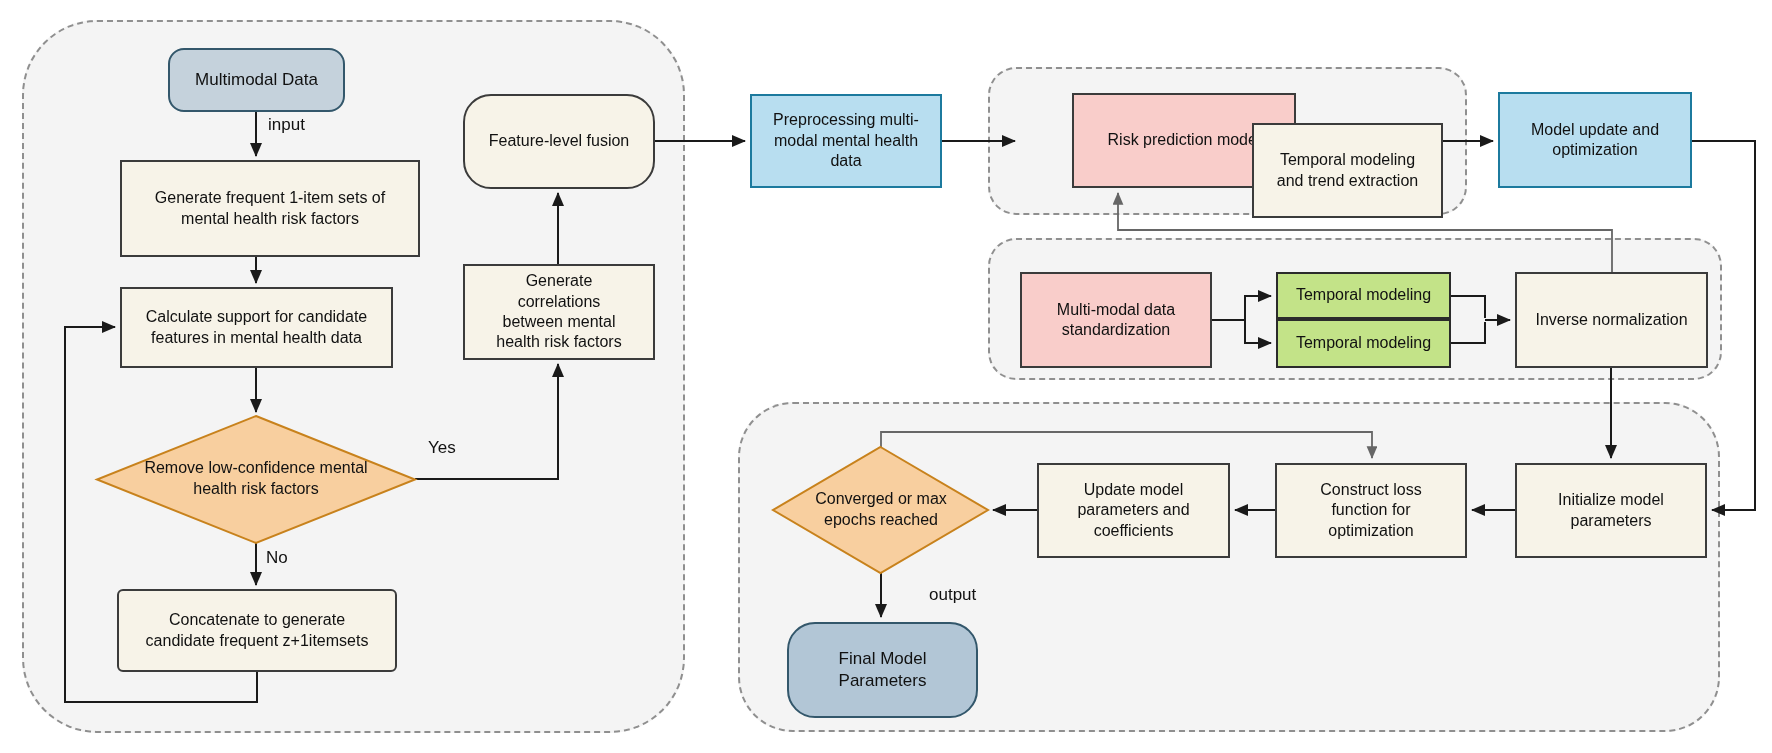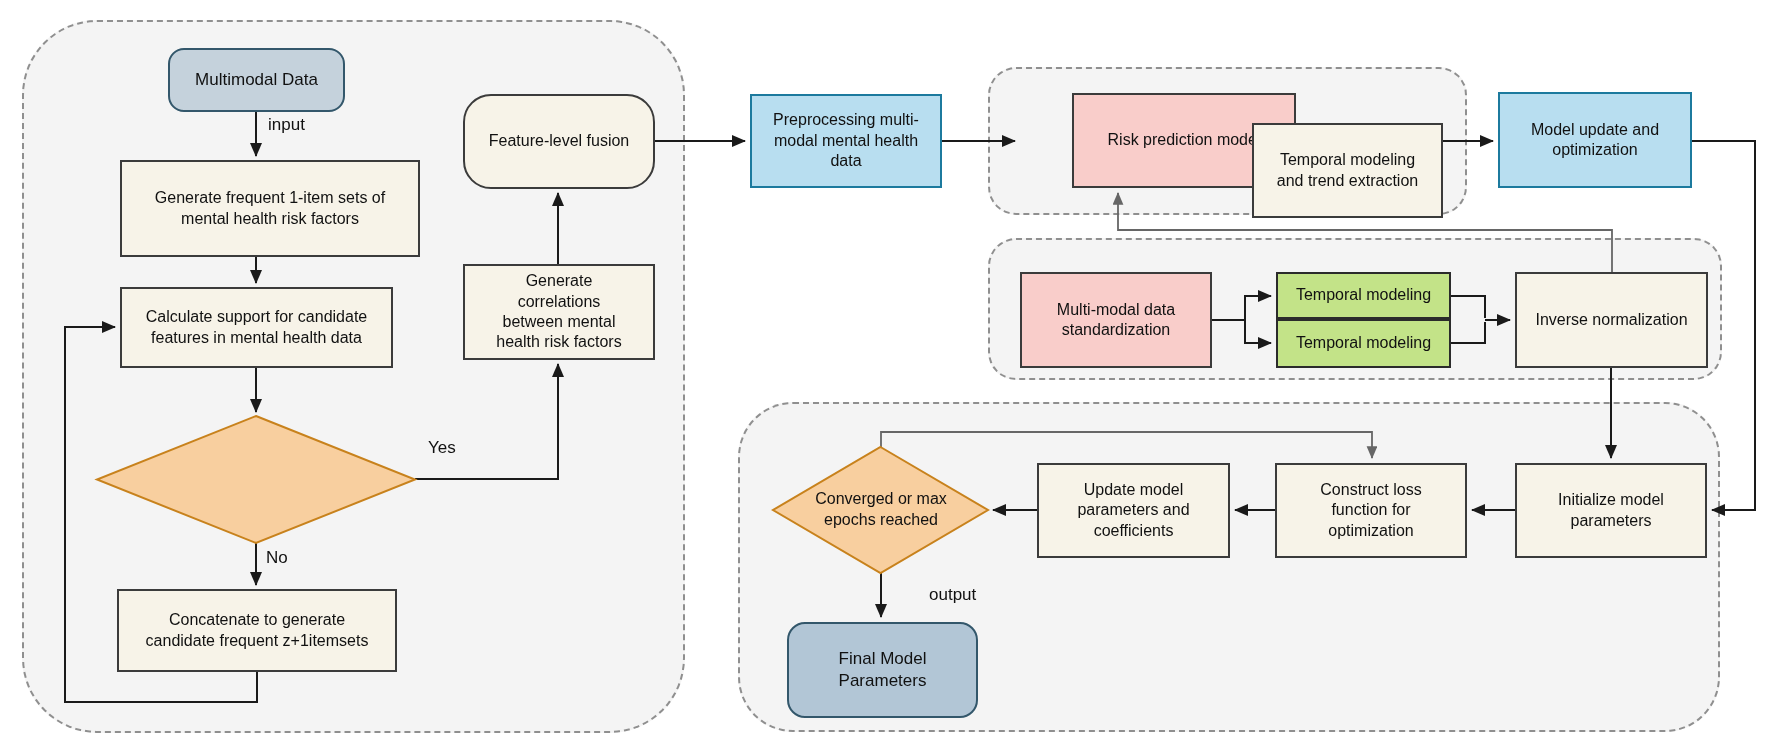--- a/index.html
+++ b/index.html
@@ -20,21 +20,21 @@
              border:2px dashed var(--container-border);box-sizing:border-box;z-index:1;}
   svg.overlay{position:absolute;left:0;top:0;z-index:2;}
   .node{position:absolute;display:flex;align-items:center;justify-content:center;
         text-align:center;box-sizing:border-box;z-index:3;font-size:16px;line-height:1.28;}
   .rect{border:2px solid var(--cream-border);background:var(--cream-fill);}
   .pink{background:var(--pink-fill);border-color:var(--pink-border);}
   .green{background:var(--green-fill);border-color:var(--green-border);align-items:center;}
   .blue{background:var(--blue-fill);border-color:var(--blue-border);}
   .terminator{border:2px solid var(--term-border);border-radius:16px;font-size:17px;}
   .t-start{background:var(--term-start-fill);}
-  .t-end{background:var(--term-end-fill);border-radius:18px;}
+  .t-end{background:var(--term-end-fill);border-radius:28px;}
   .dlabel{position:absolute;display:flex;align-items:center;justify-content:center;
           text-align:center;z-index:4;font-size:16px;line-height:1.3;}
   .elabel{position:absolute;z-index:4;font-size:17px;}
   path.e{fill:none;stroke:var(--edge);stroke-width:2;}
   path.g{fill:none;stroke:var(--gray-edge);stroke-width:1.8;}
   polygon.dm{fill:var(--diamond-fill);stroke:var(--diamond-border);stroke-width:2;}
   #ab path{fill:var(--edge);} #ag path{fill:var(--gray-edge);}
 </style>
 </head>
 <body>
@@ -91,21 +91,21 @@
     </div>
 
   <div class="node rect" style="left:120px;top:160px;width:300px;height:97px;padding:0 20px;">
       <span>Generate frequent 1-item sets of mental health risk factors</span>
     </div>
 
   <div class="node rect" style="left:120px;top:287px;width:273px;height:81px;padding:0 18px;">
       <span>Calculate support for candidate features in mental health data</span>
     </div>
 
-  <div class="node rect" style="left:117px;top:589px;width:280px;height:83px;padding:0 20px;">
+  <div class="node rect" style="left:117px;top:589px;width:280px;height:83px;padding:0 20px;border-radius:6px;">
       <span>Concatenate to generate candidate frequent z+1itemsets</span>
     </div>
 
   <div class="node rect" style="left:463px;top:94px;width:192px;height:95px;padding:0 10px;border-radius:28px;">
       <span>Feature-level fusion</span>
     </div>
 
   <div class="node rect" style="left:463px;top:264px;width:192px;height:96px;padding:0 24px;">
       <span>Generate correlations between mental health risk factors</span>
     </div>
@@ -151,20 +151,23 @@
     </div>
 
   <div class="node rect" style="left:1037px;top:463px;width:193px;height:95px;padding:0 22px;">
       <span>Update model parameters and coefficients</span>
     </div>
 
   <div class="node terminator t-end" style="left:787px;top:622px;width:191px;height:96px;padding:0 28px;">
       <span>Final Model Parameters</span>
     </div>
 
+  <div class="dlabel" style="left:126px;top:446px;width:260px;height:66px;">
+      <span>Remove low-confidence mental health risk factors</span>
+    </div>
   <div class="dlabel" style="left:790px;top:480px;width:182px;height:60px;">
       <span>Converged or max epochs reached</span>
     </div>
 
   <div class="elabel" style="left:268px;top:115px;">input</div>
   <div class="elabel" style="left:428px;top:438px;">Yes</div>
   <div class="elabel" style="left:266px;top:548px;">No</div>
   <div class="elabel" style="left:894px;top:585px;margin-left:35px;">output</div>
 </div>
 

